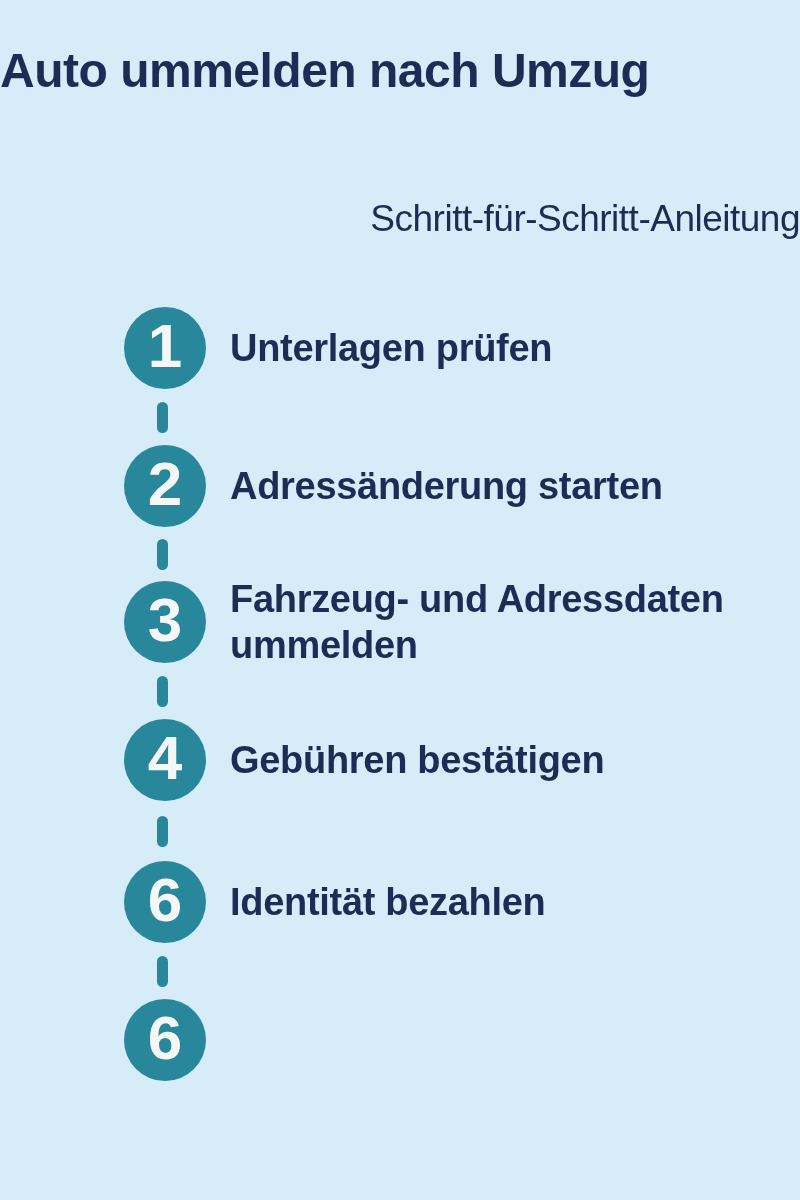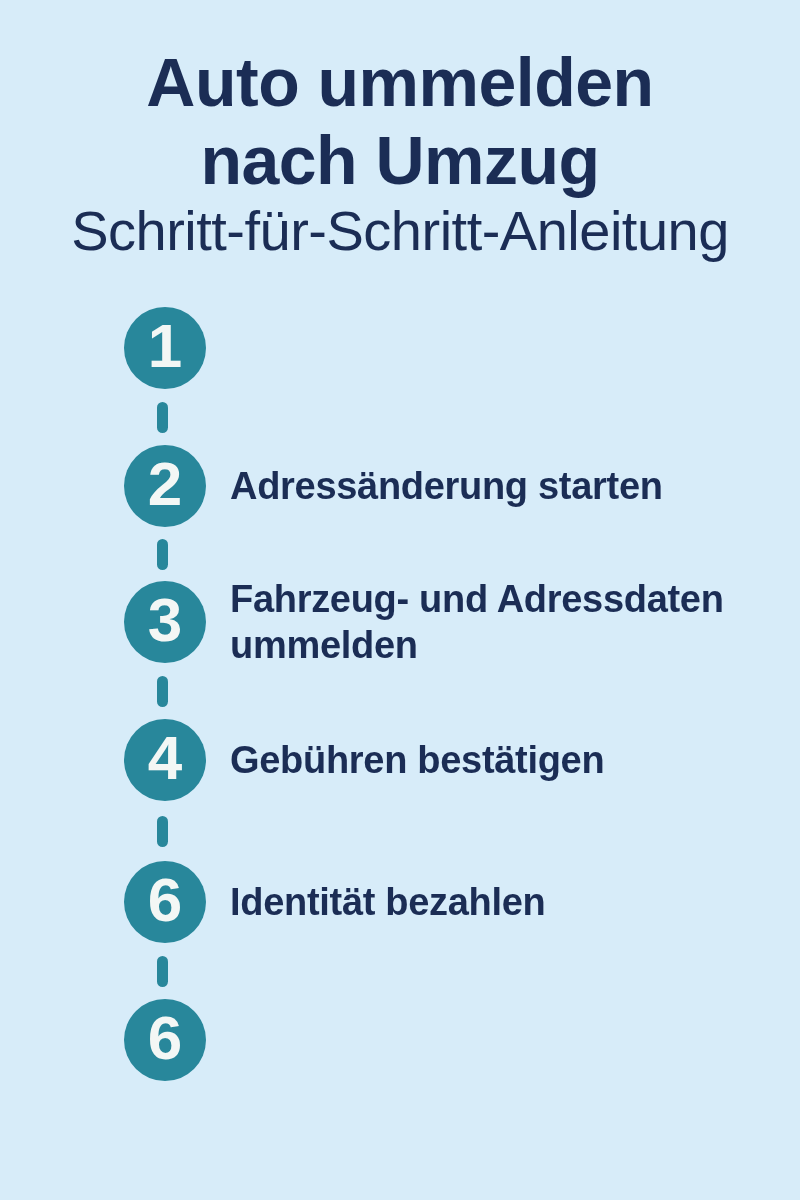--- a/index.html
+++ b/index.html
@@ -13,38 +13,37 @@
     background: #d7ecf9;
     font-family: "Liberation Sans", sans-serif;
     overflow: hidden;
   }
   .title {
     position: absolute;
     top: 44px;
     left: 0;
     width: 100%;
     margin: 0;
-    text-align: center;
-    font-size: 68px;
+    font-size: 48px;
     line-height: 1.14;
     font-weight: bold;
     color: #1b2d55;
     letter-spacing: -0.5px;
   }
   .title-inner {
     display: inline-block;
     max-width: 660px;
   }
   .subtitle {
     position: absolute;
     top: 198px;
     left: 0;
     width: 100%;
-    text-align: center;
-    font-size: 56px;
+    text-align: right;
+    font-size: 37px;
     font-weight: 500;
     color: #1b2d55;
     letter-spacing: -0.5px;
   }
   .step {
     position: absolute;
     left: 124px;
     display: flex;
     align-items: center;
     height: 82px;
@@ -101,20 +100,21 @@
 <div class="poster">
 
   <h1 class="title"><span class="title-inner">Auto ummelden nach Umzug</span></h1>
 
   <div class="subtitle">Schritt-für-Schritt-Anleitung</div>
 
   <div class="step step-1">
     <div class="step-circle">
       <span class="step-number">1</span>
     </div>
+    <div class="step-label">Unterlagen prüfen</div>
   </div>
 
   <div class="dash dash-1"></div>
 
   <div class="step step-2">
     <div class="step-circle">
       <span class="step-number">2</span>
     </div>
     <div class="step-label">Adressänderung starten</div>
   </div>

